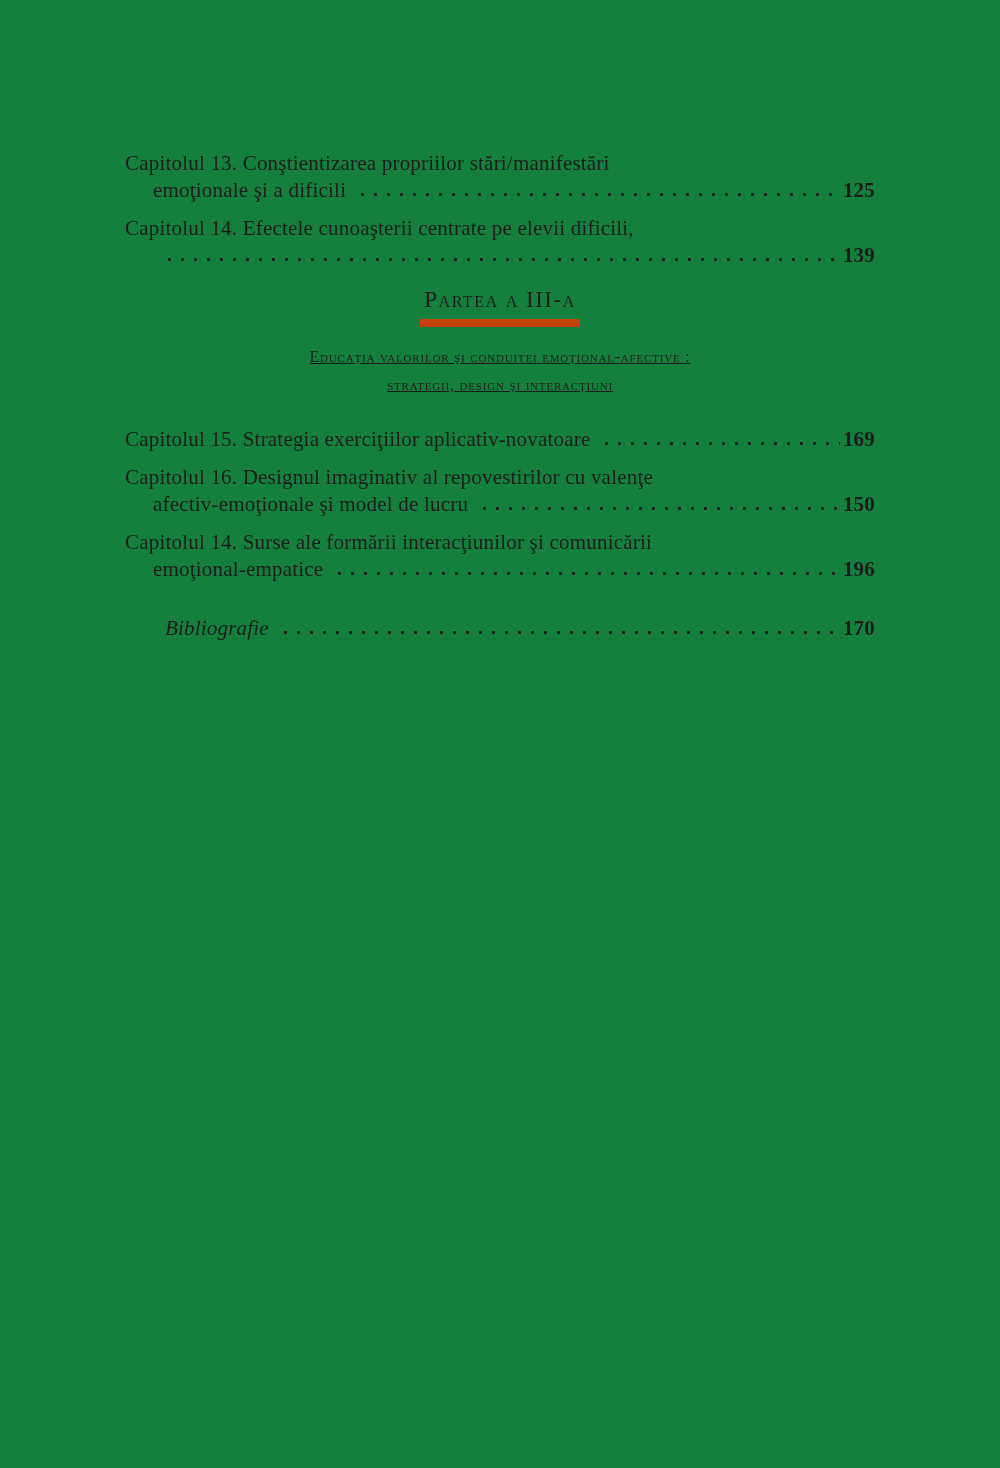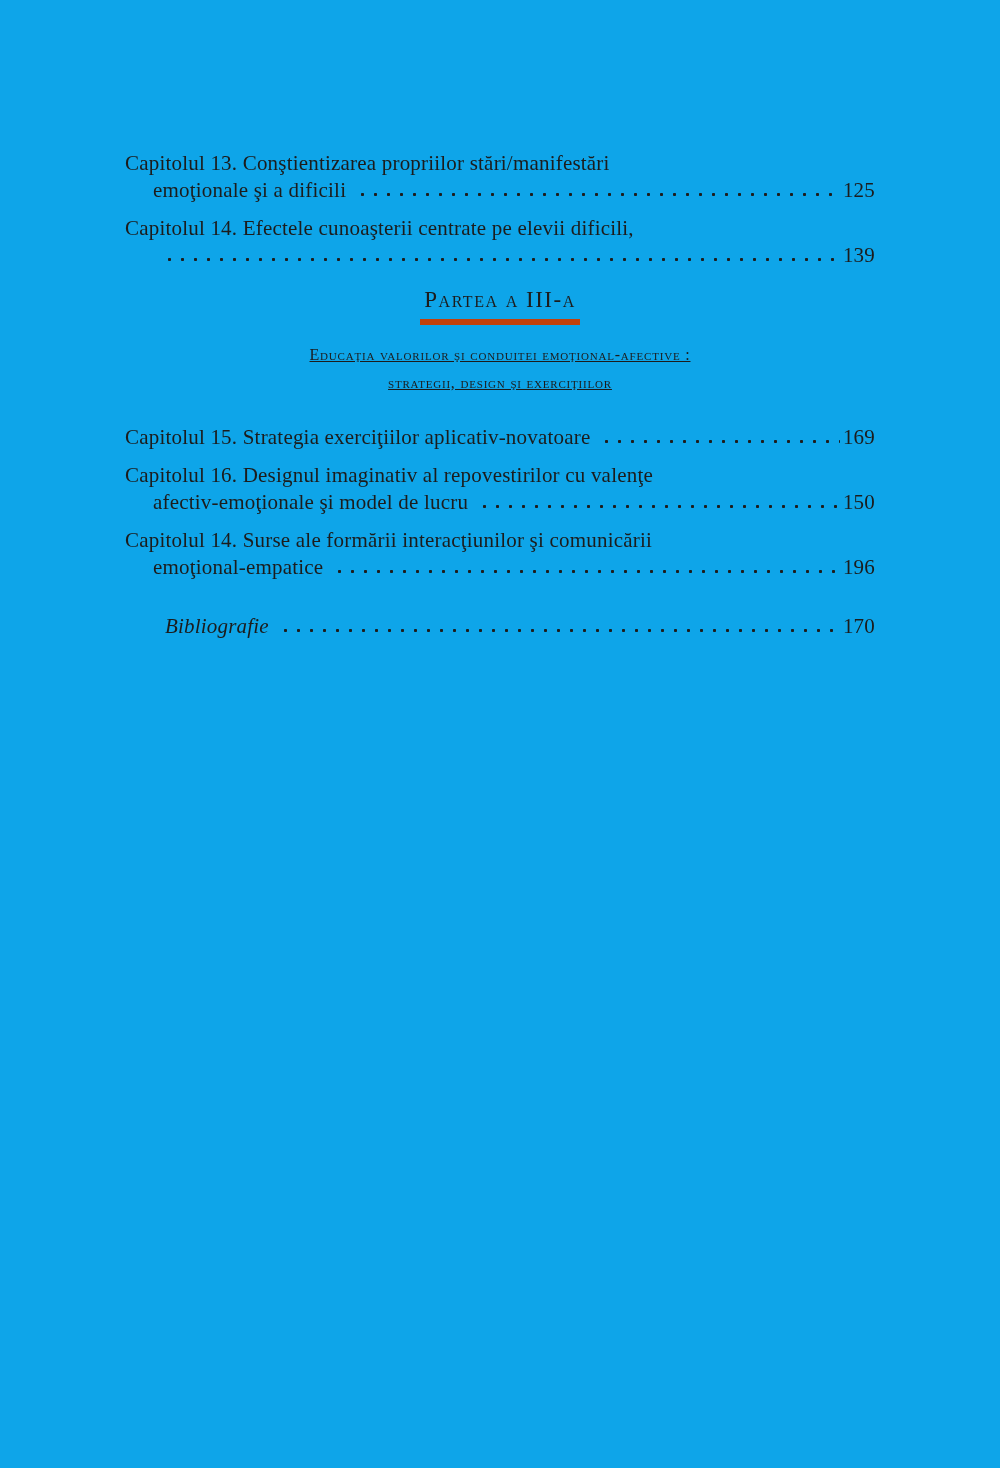--- a/index.html
+++ b/index.html
@@ -5,21 +5,21 @@
   html, body {
     margin: 0;
     padding: 0;
     background: #e9e9e9;
   }
   .page {
     position: relative;
     width: 1000px;
     height: 1468px;
     margin: 0 auto;
-    background: #0ea5e9;
+    background: #15803d;
     color: #1c1c1c;
     font-family: "Liberation Serif", "DejaVu Serif", serif;
     overflow: hidden;
   }
   .toc {
     padding: 150px 125px 0 125px;
   }
   .entry {
     font-size: 21px;
     line-height: 27px;
@@ -37,32 +37,33 @@
     flex: 1 1 auto;
     height: 5px;
     margin: 0 3px 0 8px;
     background-image: radial-gradient(circle, #1d1d1d 1.3px, rgba(0,0,0,0) 1.9px);
     background-size: 13px 5px;
     background-repeat: repeat-x;
     background-position: 2px 55%;
   }
   .pg {
     white-space: nowrap;
+    font-weight: bold;
   }
   .part {
     text-align: center;
     margin-top: 18px;
     margin-bottom: 27px;
   }
   .part-title {
     display: inline-block;
     font-variant: small-caps;
     font-size: 23px;
     letter-spacing: 1.5px;
-    border-bottom: 6px solid #c2410c;
+    border-bottom: 8px solid #c2410c;
     padding: 0 4px 6px 4px;
   }
   .part-sub {
     font-variant: small-caps;
     font-size: 16px;
     line-height: 28px;
     letter-spacing: 0.8px;
     text-decoration: underline;
   }
   .part-sub.first {
@@ -105,21 +106,21 @@
         </div>
       </div>
 
     </section>
 
     <header class="part">
       <div>
         <span class="part-title">Partea a III-a</span>
       </div>
       <div class="part-sub first">Educaţia valorilor şi conduitei emoţional-afective :</div>
-      <div class="part-sub">strategii, design şi exerciţiilor</div>
+      <div class="part-sub">strategii, design şi interacţiuni</div>
     </header>
 
     <section>
 
       <div class="entry">
         <div class="row">
           <span>Capitolul 15. Strategia exerciţiilor aplicativ-novatoare</span>
           <span class="dots"></span>
           <span class="pg">169</span>
         </div>

